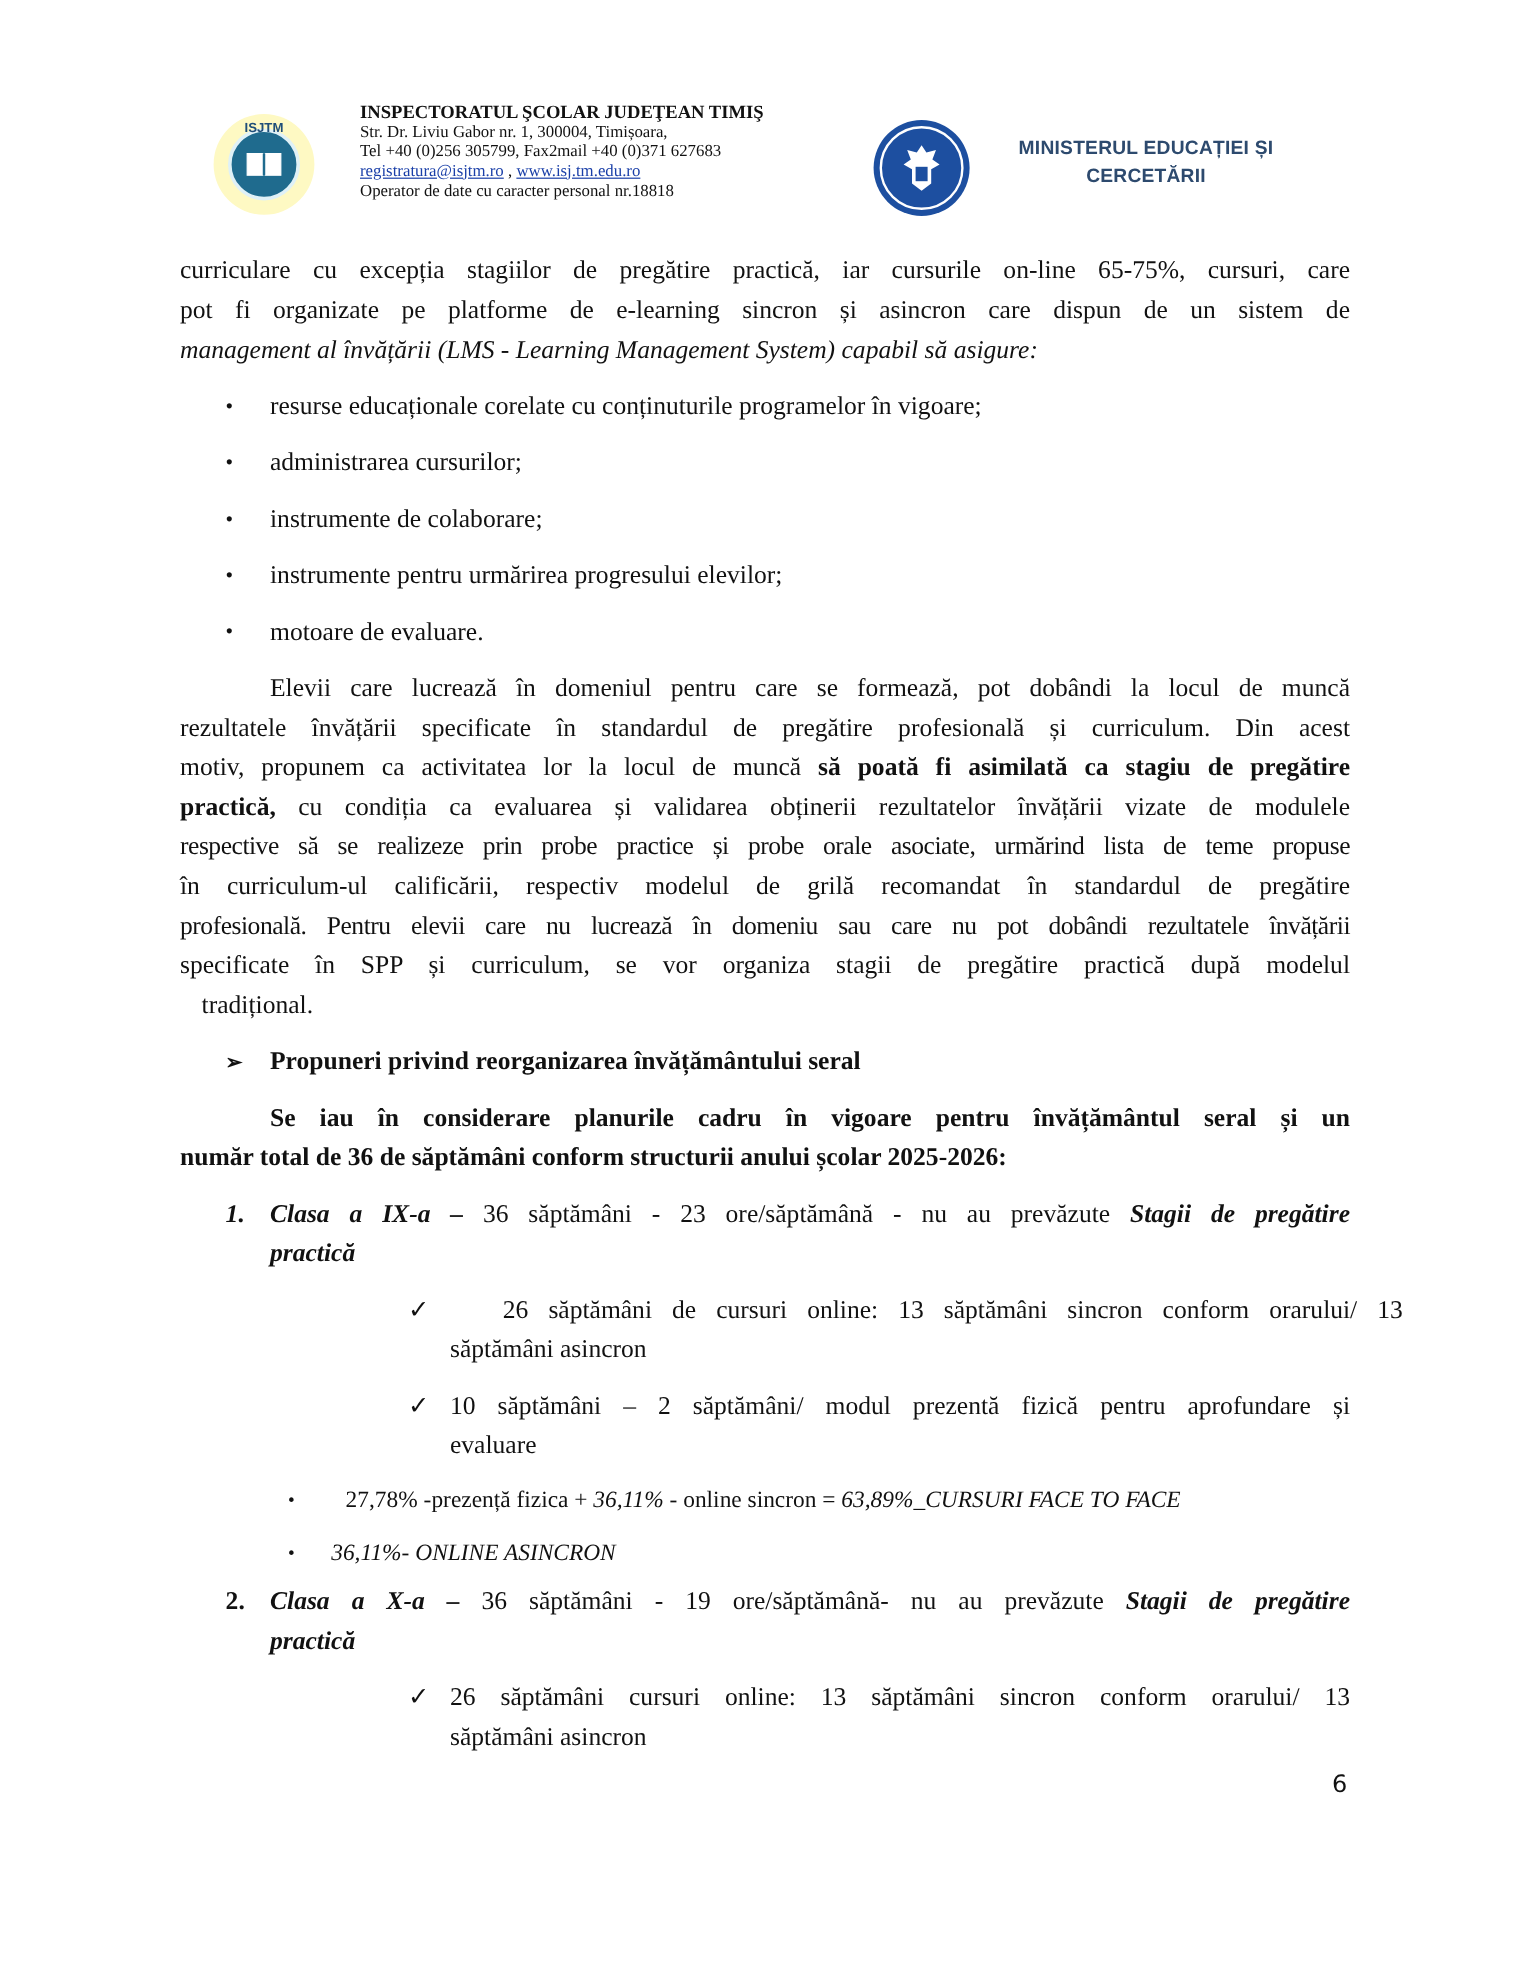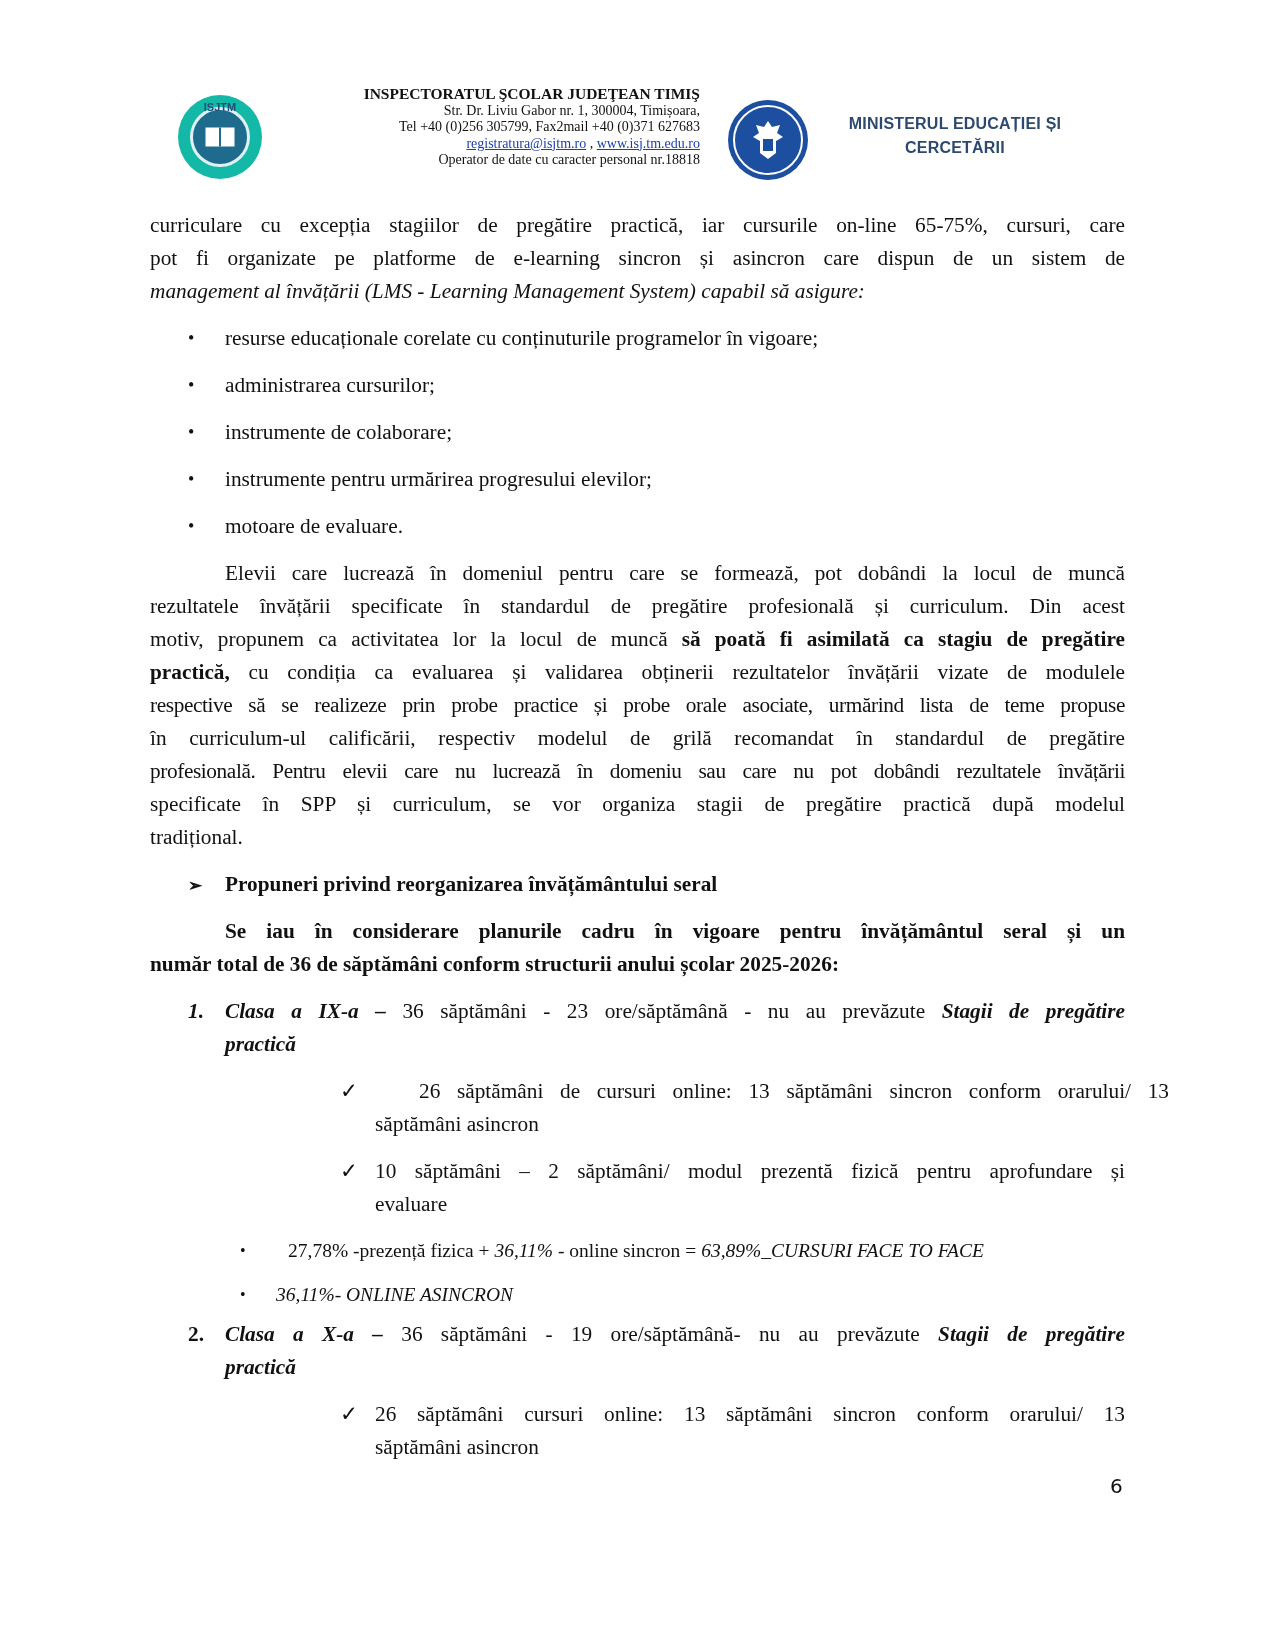--- a/index.html
+++ b/index.html
@@ -1,26 +1,26 @@
 <!DOCTYPE html>
 <html><head>
 <meta charset="utf-8">
 <style>
   html, body { margin:0; padding:0; background:#ffffff; }
   body { width:1275px; height:1650px; position:relative; overflow:hidden;
          font-family:"Liberation Serif", "DejaVu Serif", serif; color:#111; }
   .abs { position:absolute; }
   
   .logo-isj { left:178px; top:95px; width:84px; height:84px; border-radius:50%;
-              background:#14b8a6; display:flex; align-items:center; justify-content:center; }
+              background:#fef9c3; display:flex; align-items:center; justify-content:center; }
   .logo-isj .inner { width:54px; height:54px; border-radius:50%; background:#1f6b8e;
               border:3px solid #dff1f7; display:flex; align-items:center; justify-content:center; }
   .logo-isj .txt { position:absolute; top:6px; left:0; width:100%; text-align:center;
               font-family:"Liberation Sans", sans-serif; font-weight:bold; font-size:11px; color:#1f4e79; }
-  .isj-block { left:300px; top:86px; width:400px; text-align:right; font-size:14px; line-height:16.5px; }
+  .isj-block { left:300px; top:86px; width:400px; text-align:left; font-size:14px; line-height:16.5px; }
   .isj-block .title { font-weight:bold; font-size:15.5px; }
   .isj-block a { color:#1a3fa8; text-decoration:underline; }
   .gov-logo { left:728px; top:100px; width:80px; height:80px; border-radius:50%;
               background:#1d4fa0; display:flex; align-items:center; justify-content:center; }
   .gov-logo .ring { width:66px; height:66px; border-radius:50%; border:2px solid #fff;
               display:flex; align-items:center; justify-content:center; }
   .ministry { left:835px; top:112px; width:240px; text-align:center;
               font-family:"Liberation Sans", sans-serif; font-weight:bold; font-size:16px;
               line-height:24px; color:#2d4a6e; letter-spacing:0.2px; }
   .line { position:absolute; font-size:21.3px; line-height:33px; white-space:nowrap; }
@@ -95,21 +95,21 @@
   </div>
 
 <div class="line jl" style="left:225px; top:557px; width:900px;">Elevii care lucrează în domeniul pentru care se formează, pot dobândi la locul de muncă</div>
 <div class="line jl" style="left:150px; top:590px; width:975px;">rezultatele învățării specificate în standardul de pregătire profesională și curriculum. Din acest</div>
 <div class="line jl" style="left:150px; top:623px; width:975px;"><span>motiv, propunem ca activitatea lor la locul de muncă </span><span class="b">să poată fi asimilată ca stagiu de pregătire</span></div>
 <div class="line jl" style="left:150px; top:656px; width:975px;"><span class="b">practică,</span><span> cu condiția ca evaluarea și validarea obținerii rezultatelor învățării vizate de modulele</span></div>
 <div class="line jl" style="left:150px; top:689px; width:975px; letter-spacing:-0.4px;">respective să se realizeze prin probe practice și probe orale asociate, urmărind lista de teme propuse</div>
 <div class="line jl" style="left:150px; top:722px; width:975px;">în curriculum-ul calificării, respectiv modelul de grilă recomandat în standardul de pregătire</div>
 <div class="line jl" style="left:150px; top:755px; width:975px; letter-spacing:-0.4px;">profesională. Pentru elevii care nu lucrează în domeniu sau care nu pot dobândi rezultatele învățării</div>
 <div class="line jl" style="left:150px; top:788px; width:975px;">specificate în SPP și curriculum, se vor organiza stagii de pregătire practică după modelul</div>
-<div class="line" style="left:150px; top:821px;">tradițional.</div>
+<div class="line" style="left:168px; top:821px;">tradițional.</div>
 
 <div class="line b" style="left:188px; top:868px;">
   <span style="font-size:17px; display:inline-block; width:37px;">➢</span><span>Propuneri privind reorganizarea învățământului seral</span>
 </div>
 
 <div class="line jl b" style="left:225px; top:915px; width:900px;">Se iau în considerare planurile cadru în vigoare pentru învățământul seral și un</div>
 <div class="line b" style="left:150px; top:948px;">număr total de 36 de săptămâni conform structurii anului școlar 2025-2026:</div>
 
 <div class="line jl" style="left:188px; top:995px; width:937px;">
   <span class="b i" style="display:inline-block; width:37px;">1.</span><span class="b i">Clasa a IX-a –</span><span> 36 săptămâni - 23 ore/săptămână - nu au prevăzute </span><span class="b i">Stagii de pregătire</span>

